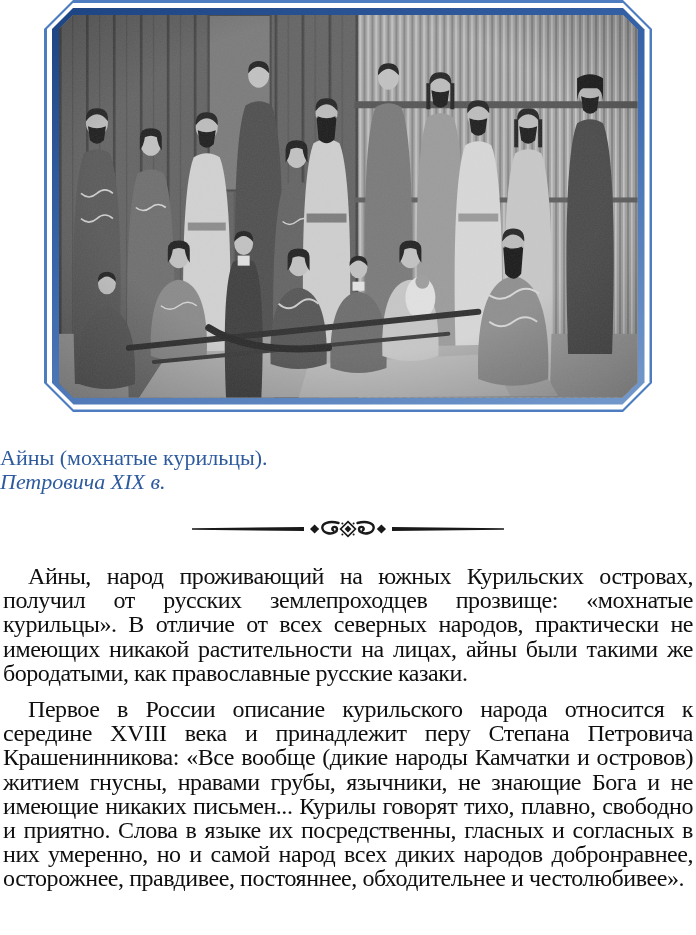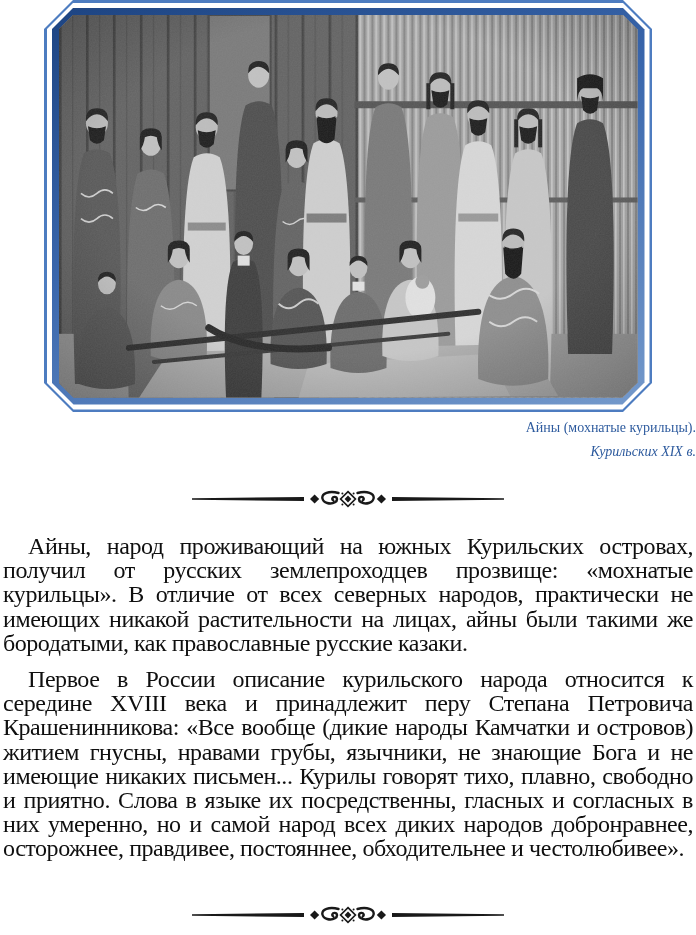--- a/index.html
+++ b/index.html
@@ -22,21 +22,21 @@
     width:100%;height:100%;box-sizing:border-box;padding:7px;
     background:linear-gradient(160deg,#1d4482 0%,#3a67ad 45%,#7499cb 100%);
     clip-path:polygon(22px 0,calc(100% - 22px) 0,100% 22px,100% calc(100% - 22px),calc(100% - 22px) 100%,22px 100%,0 calc(100% - 22px),0 22px);
   }
   .photo{
     width:100%;height:100%;background:#8d8d8d;
     clip-path:polygon(15px 0,calc(100% - 15px) 0,100% 15px,100% calc(100% - 15px),calc(100% - 15px) 100%,15px 100%,0 calc(100% - 15px),0 15px);
   }
   .photo svg{display:block;width:100%;height:100%;}
   
-  .caption{margin-top:4px;text-align:right;color:#2e5b9e;font-size:14px;line-height:24px;}
+  .caption{margin-top:34px;text-align:left;color:#2e5b9e;font-size:22px;line-height:24px;}
   .caption .l2{font-style:italic;}
   
   .divider{width:312px;margin:26px auto 0;height:18px;}
   .divider svg{display:block;}
   .divider-bottom{margin-top:45px;}
   
   .article{
     margin-top:26px;padding:0 3px;color:#0f0f0f;
     font-size:24px;line-height:24.2px;letter-spacing:-0.45px;
     text-align:justify;
@@ -203,21 +203,21 @@
               <rect x="0" y="0" width="580" height="382" fill="url(#vig)"></rect>
               <rect x="0" y="0" width="580" height="382" filter="url(#grain)" opacity="0.4"></rect>
             </svg>
           </div>
         </div>
       </div>
     </div>
 
     <figcaption class="caption">
       <div class="l1">Айны (мохнатые курильцы).</div>
-      <div class="l2">Курильских XIX в.</div>
+      <div class="l2">Петровича XIX в.</div>
     </figcaption>
   </figure>
 
   <div class="divider">
     <svg width="312" height="18" viewBox="0 0 312 18">
       <g id="ornL" fill="#191919">
         <polygon points="0,8.2 112,6.9 112,11.1 0,9.8"></polygon>
         <path d="M118 9 L122.6 4.4 L127.2 9 L122.6 13.6 Z"></path>
         <path d="M146.5 3.0 C137 0.2, 129.5 3.6, 130.4 8.4 C131.2 12.9, 138.3 14.9, 143 12.3 C146 10.6, 145.4 7.0, 142.6 6.9 C140.4 6.8, 139.5 9.1, 141.2 10.4" fill="none" stroke="#191919" stroke-width="2.4" stroke-linecap="round"></path>
       </g>

